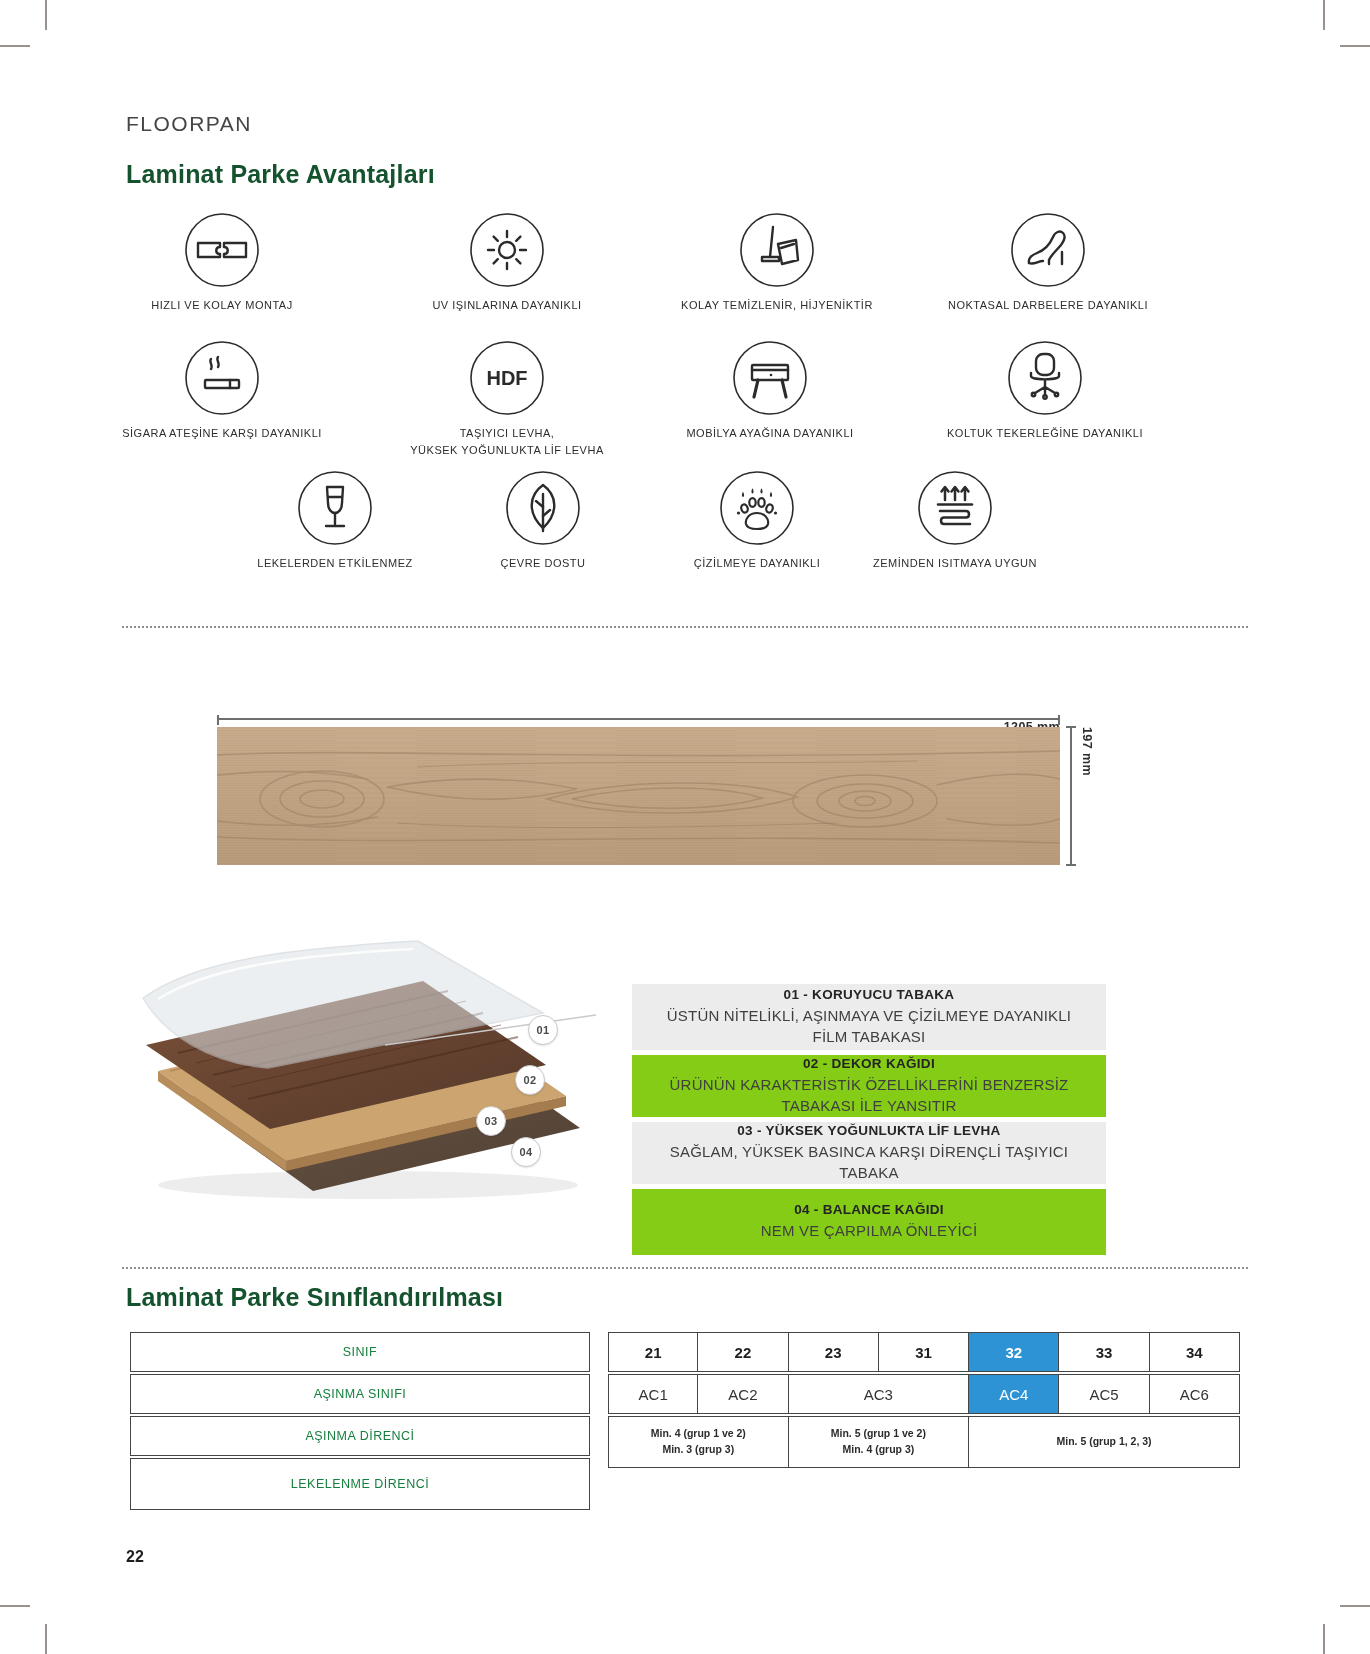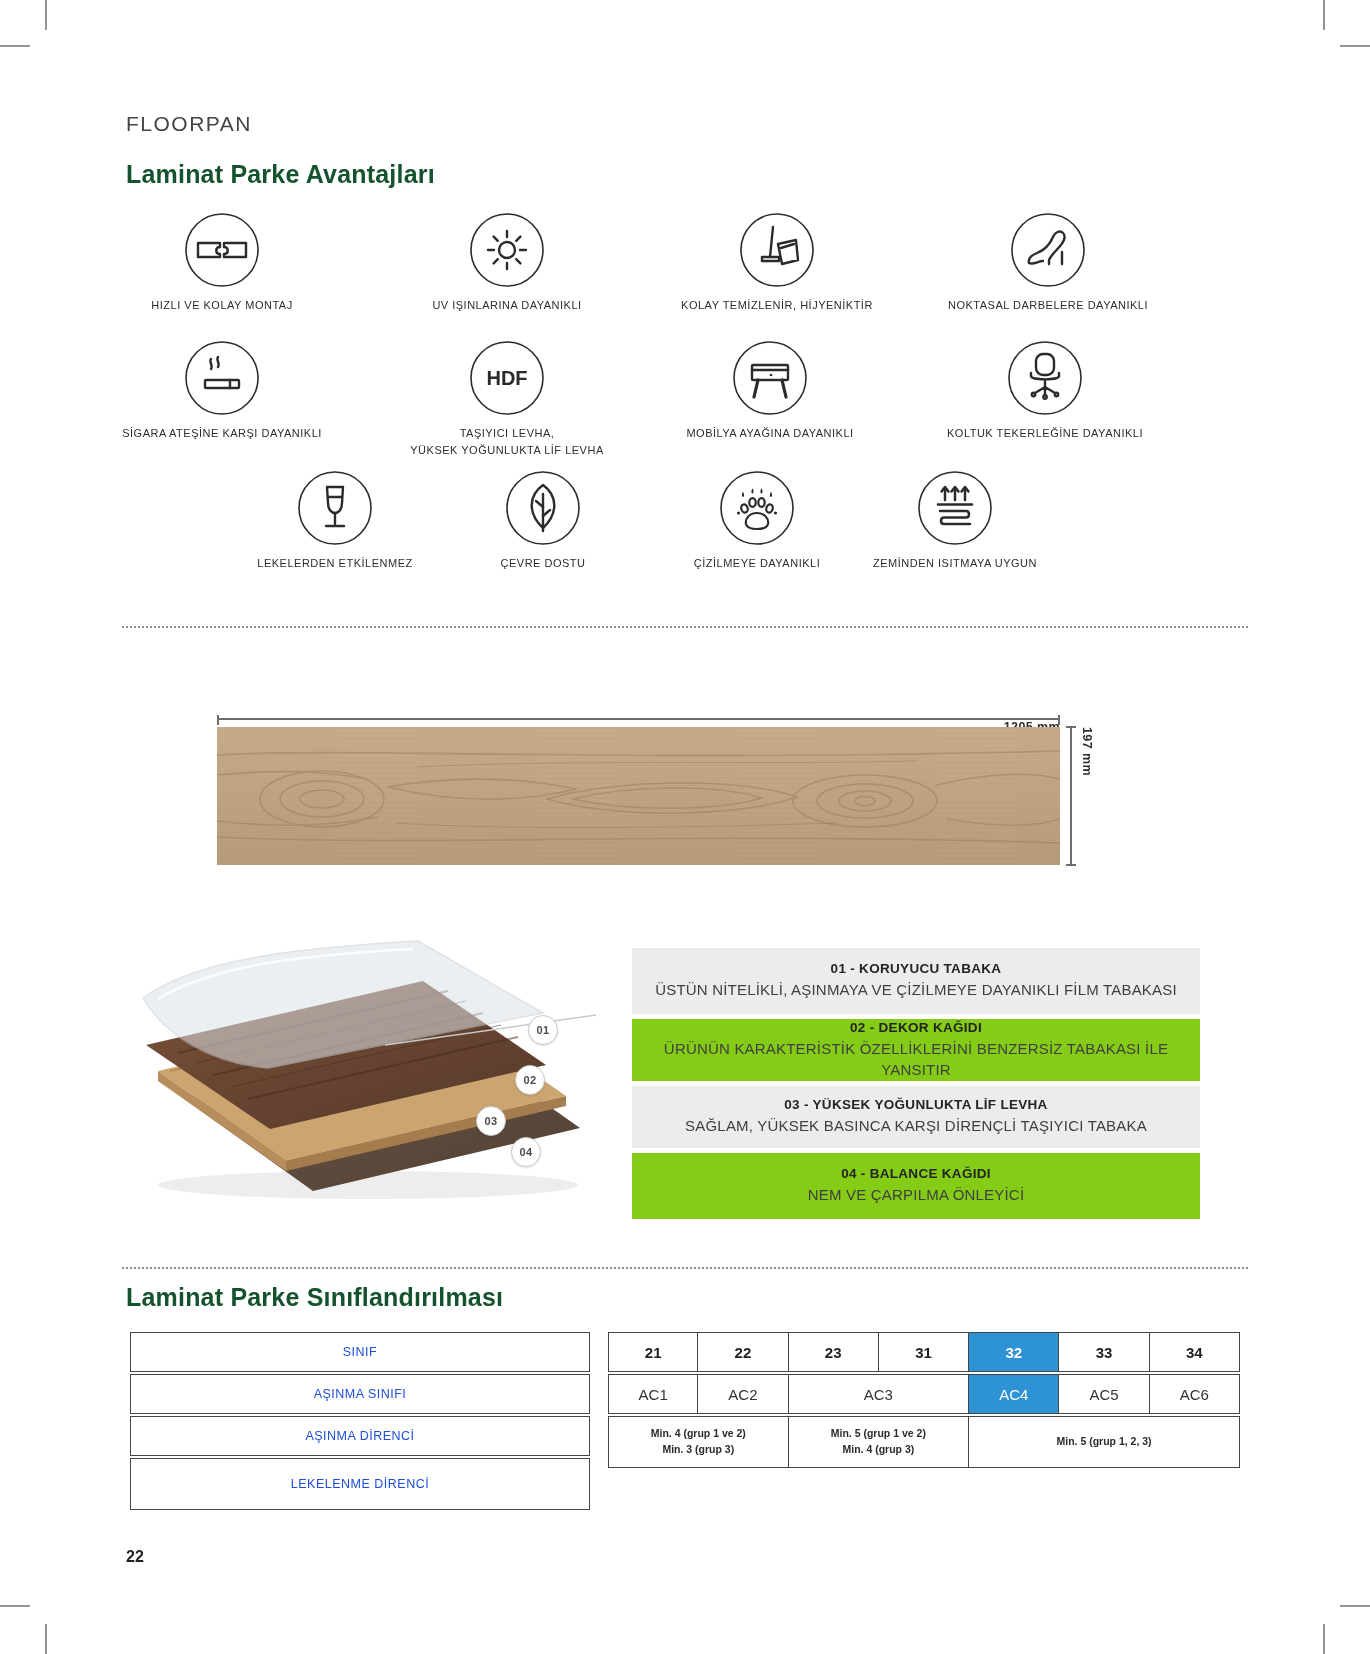--- a/index.html
+++ b/index.html
@@ -27,34 +27,34 @@
                  font-size:12.5px;font-weight:bold;color:#2e2e2e;letter-spacing:.4px;}
   .dim-label-right{position:absolute;left:1080px;top:727px;height:138px;display:flex;align-items:center;
                    writing-mode:vertical-rl;font-size:12.5px;font-weight:bold;color:#2e2e2e;letter-spacing:.4px;}
   .plank{position:absolute;left:217px;top:727px;width:843px;height:138px;}
 
   
   .diagram{position:absolute;left:118px;top:903px;width:522px;height:300px;}
   .callout{position:absolute;width:28px;height:28px;border-radius:50%;background:#fff;border:1px solid #c9c9c9;
            box-shadow:0 1px 2px rgba(0,0,0,.12);display:flex;align-items:center;justify-content:center;
            font-size:11px;font-weight:bold;color:#4a4a4a;letter-spacing:.5px;}
-  .layer-box{position:absolute;left:632px;width:568px;display:flex;flex-direction:column;align-items:center;
-             justify-content:center;text-align:center;padding:0 18px;box-sizing:border-box;}
+  .layer-box{position:absolute;left:632px;width:474px;display:flex;flex-direction:column;align-items:center;
+             justify-content:center;text-align:center;padding:0 18px;box-sizing:border-box;margin-top:36px;}
   .layer-box .t{font-size:13.5px;font-weight:bold;color:#242424;letter-spacing:.3px;}
   .layer-box .d{margin-top:4px;font-size:15px;color:#3f3f3f;letter-spacing:.2px;line-height:1.35;}
   .bg-dark{background:#ececec;}
   .bg-light{background:#84cc16;}
 
   
   table.cls{border-collapse:separate;border-spacing:0 2px;position:absolute;}
   table.cls td{border-top:1px solid #454545;border-bottom:1px solid #454545;border-right:1px solid #454545;
                text-align:center;vertical-align:middle;padding:0;}
   table.cls td:first-child{border-left:1px solid #454545;}
   .lab-table{left:130px;top:1330px;width:460px;}
-  .lab-table td{text-align:left;padding-left:22px;font-size:12.5px;letter-spacing:.5px;color:#1d4ed8;}
+  .lab-table td{text-align:left;padding-left:22px;font-size:12.5px;letter-spacing:.5px;color:#15803d;}
   .val-table{left:608px;top:1330px;width:632px;table-layout:fixed;}
   .r1 td{height:38px;font-size:15px;font-weight:bold;color:#1f1f1f;}
   .r2 td{height:38px;font-size:15px;color:#333;}
   .r3 td{height:38px;font-size:16px;color:#333;}
   .r4 td{height:50px;font-size:10.5px;font-weight:bold;color:#2b2b2b;line-height:1.5;}
   .lab-table td.h1,.lab-table td.h2,.lab-table td.h3{height:38px;}
   .lab-table td.h4{height:50px;}
   td.hl{background:#2e93d4;color:#ffffff !important;border-color:#2e93d4;}
   .page-num{position:absolute;left:126px;top:1548px;font-size:16px;font-weight:bold;color:#1f1f1f;}
 </style>

